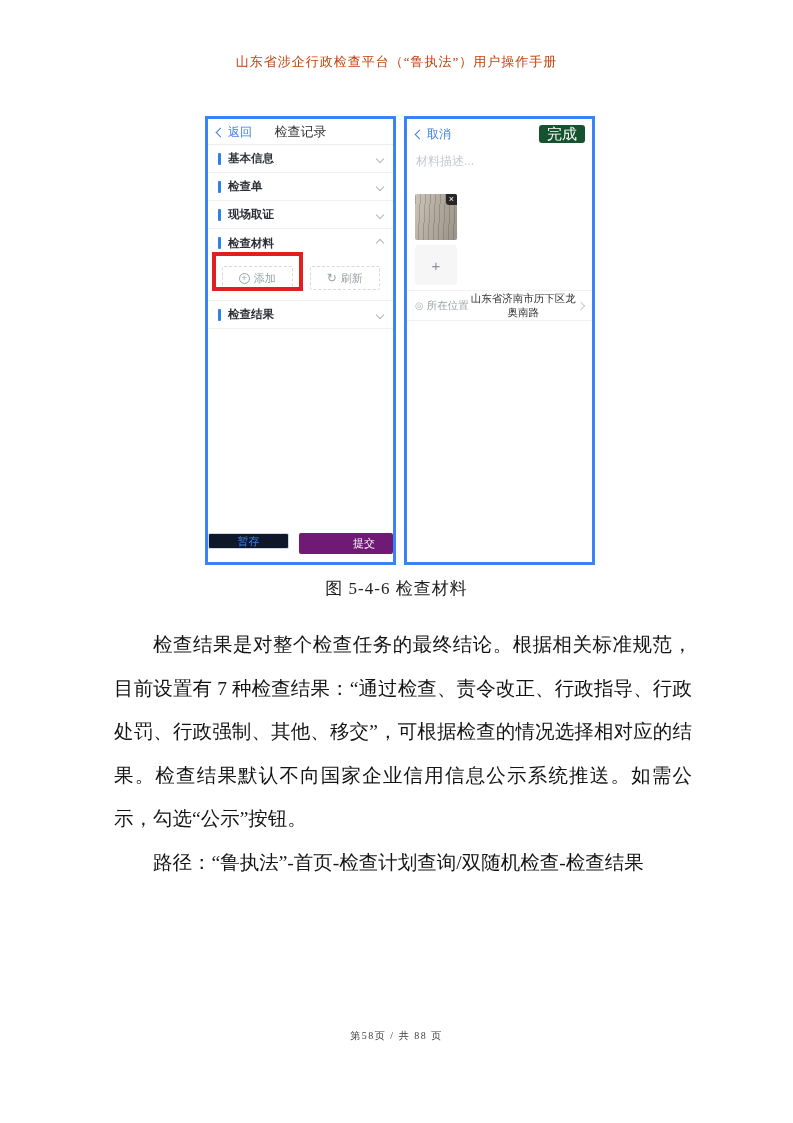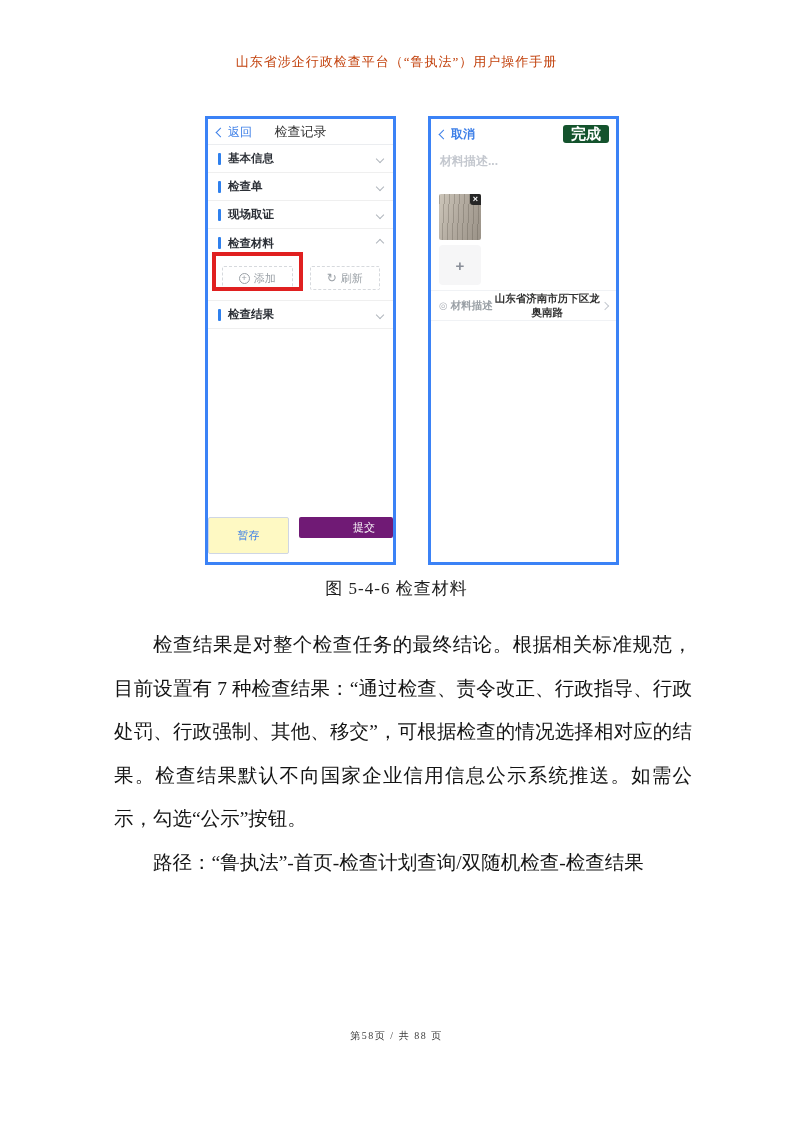--- a/index.html
+++ b/index.html
@@ -28,21 +28,21 @@
     position:absolute; top:1029px; left:0; right:0; text-align:center;
     font-size:10px; letter-spacing:1.5px; color:#3d3d3d;
   }
   
   .phone {
     position:absolute; top:100px; width:191px; height:449px;
     background:#fff; border:3px solid #3b82f6;
     font-family:"Liberation Sans","DejaVu Sans",sans-serif; color:#333;margin-top:16px;
   }
   .phone.left  { left:205px; }
-  .phone.right { left:428px;font-weight:bold; }
+  .phone.right { left:404px; }
   .chev {
     display:inline-block; width:6px; height:6px;
     border-style:solid; border-color:#b0b6bd; border-width:1.5px 1.5px 0 0;
   }
   .chev.blue { border-color:#3d7fe8; width:7px; height:7px; }
   .chev.c-left  { transform:rotate(-135deg); }
   .chev.c-down  { transform:rotate(135deg); }
   .chev.c-up    { transform:rotate(-45deg); }
   .chev.c-right { transform:rotate(45deg); border-color:#c5c9d0; }
   
@@ -80,21 +80,21 @@
   .refresh-glyph { font-size:12px; line-height:1; color:#9aa0a6; }
   .red-box {
     position:absolute; left:4px; top:-5px; width:91px; height:39px;
     border:4px solid #e02020; pointer-events:none;
   }
   .ph-footer {
     position:absolute; left:0; right:0; bottom:8px;
     display:flex; justify-content:center; gap:10px;
   }
   .btn-draft {
-    width:85px; height:37px; background:#fef9c3; border:1px solid #cfd6e4;
+    width:85px; height:16px; background:#0f172a; border:1px solid #cfd6e4;
     border-radius:2px; color:#3d7fe8; font-size:11px; cursor:pointer;
     display:flex; align-items:center; justify-content:center;
   }
   .btn-submit {
     width:97px; height:21px; background:#701a75; border:none; border-radius:2px;
     color:#fff; font-size:11px; cursor:pointer;
     display:flex; align-items:center; justify-content:center;padding-left:36px;
   }
   
   .ph2-header { position:relative; height:30px; }
@@ -215,21 +215,21 @@
 
     <div class="thumb">
       <span class="thumb-close">×</span>
     </div>
 
     <div class="plus-btn">+</div>
 
     <div class="loc-row">
       <span class="loc-left">
         <span class="loc-pin">◎</span>
-        <span>材料描述</span>
+        <span>所在位置</span>
       </span>
       <span class="loc-value">山东省济南市历下区龙奥南路</span>
       <i class="chev c-right"></i>
     </div>
   </div>
 
   <div class="caption">图 5-4-6 检查材料</div>
 
   <div class="body-text">
     <p class="para">检查结果是对整个检查任务的最终结论。根据相关标准规范，目前设置有 7 种检查结果：“通过检查、责令改正、行政指导、行政处罚、行政强制、其他、移交”，可根据检查的情况选择相对应的结果。检查结果默认不向国家企业信用信息公示系统推送。如需公示，勾选“公示”按钮。</p>

